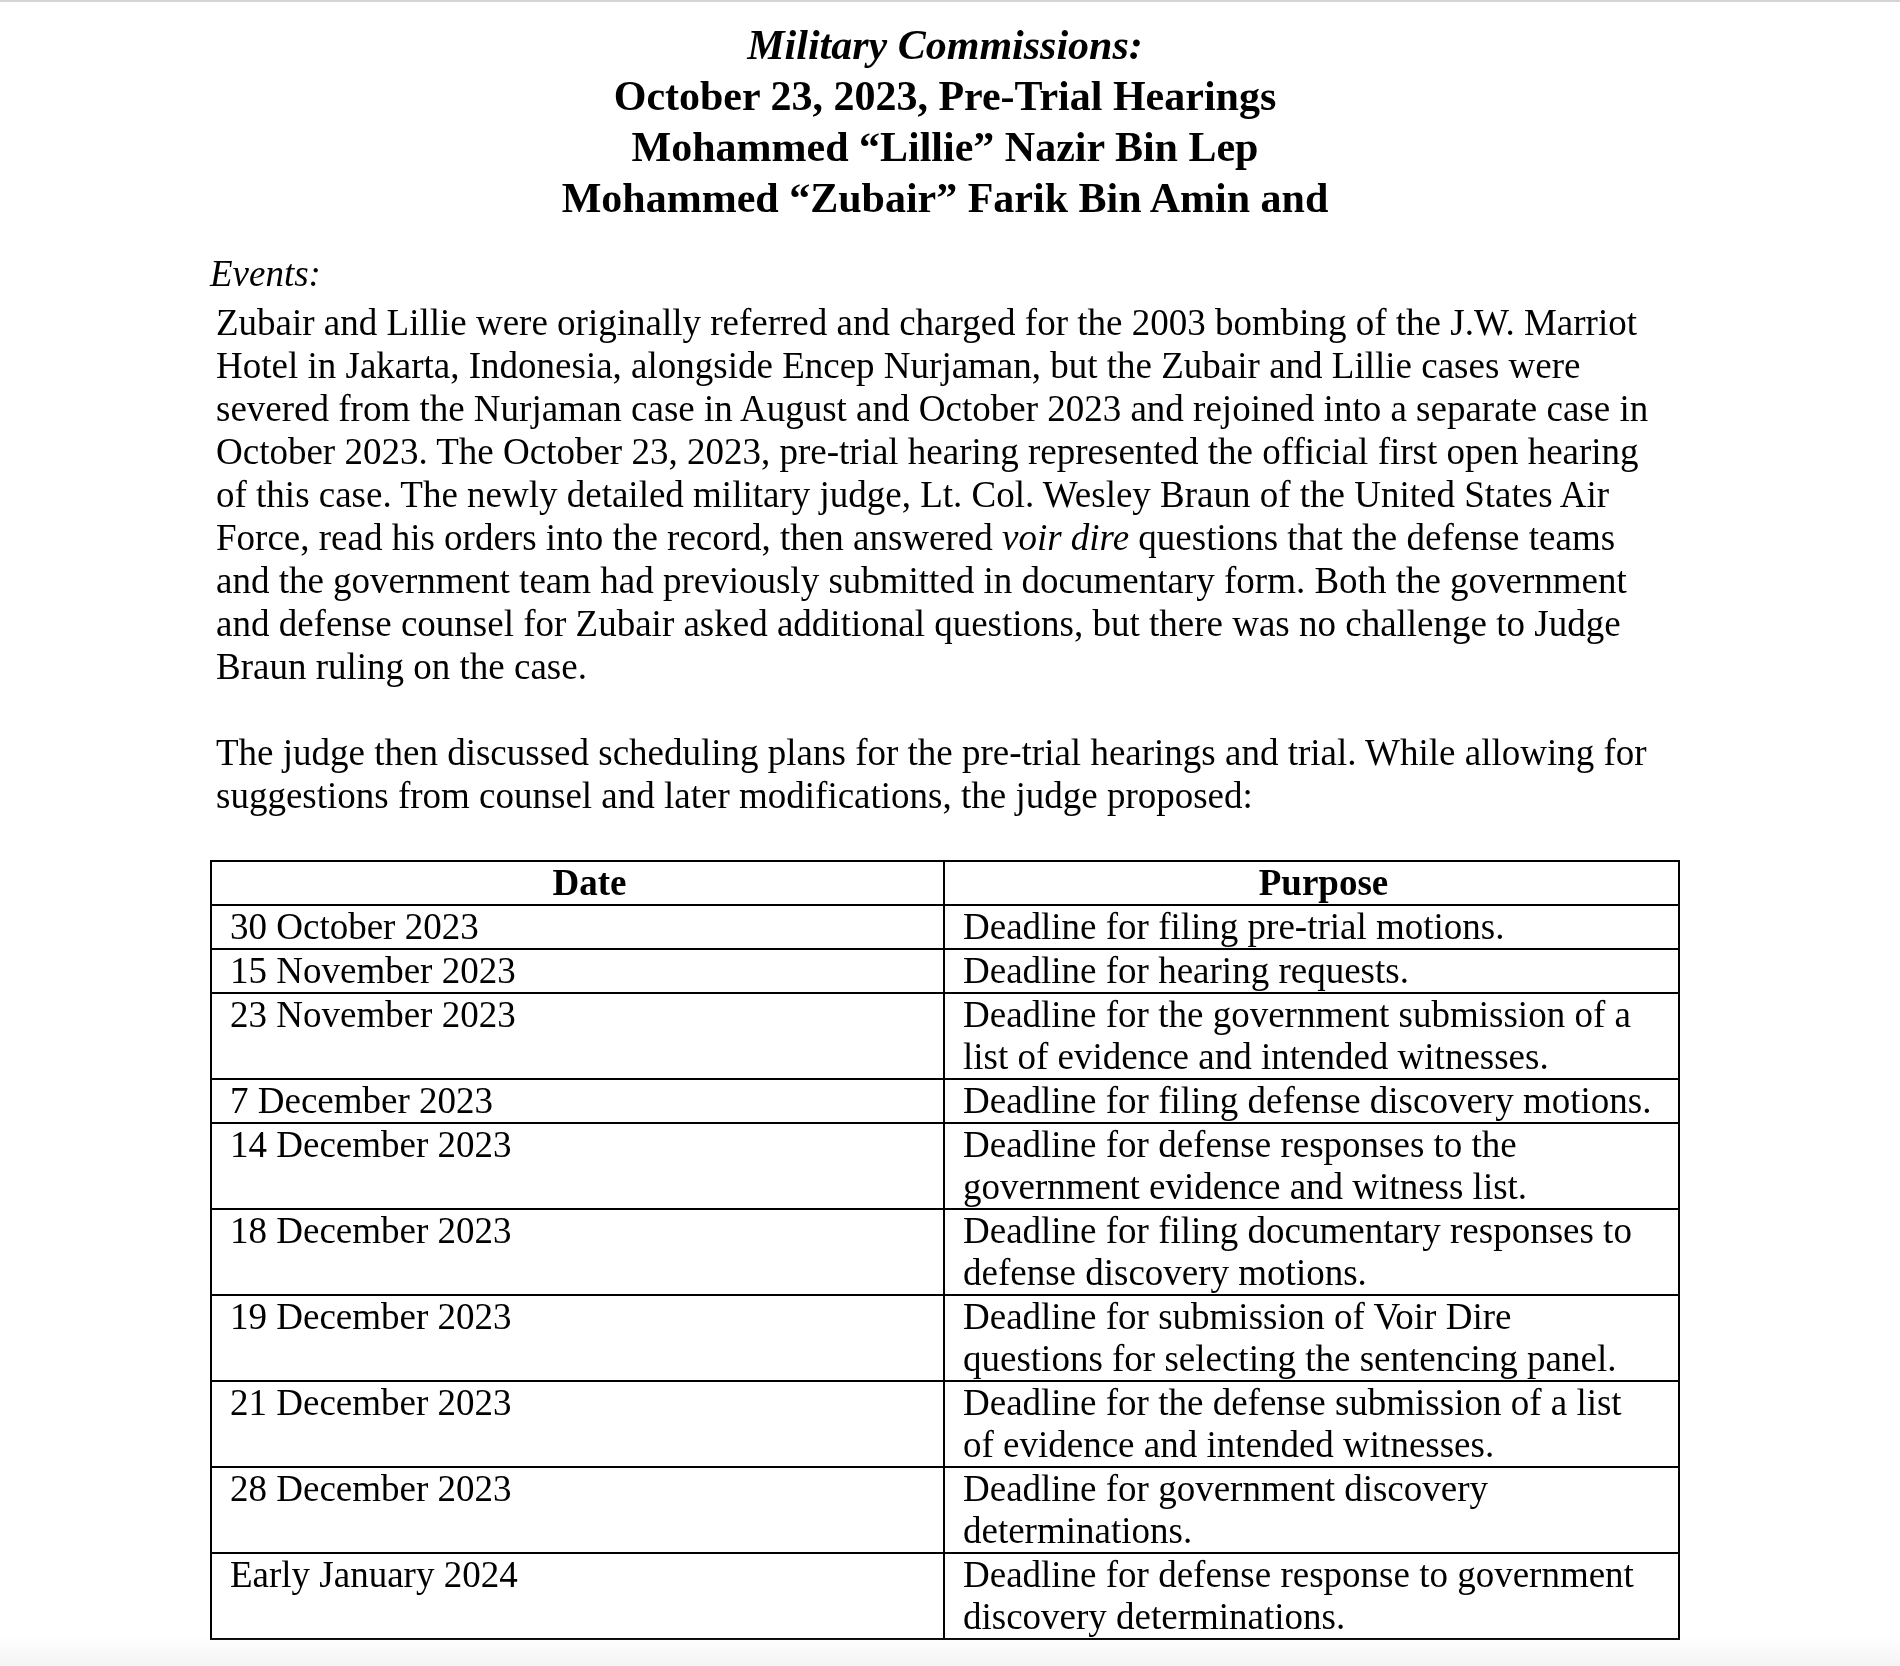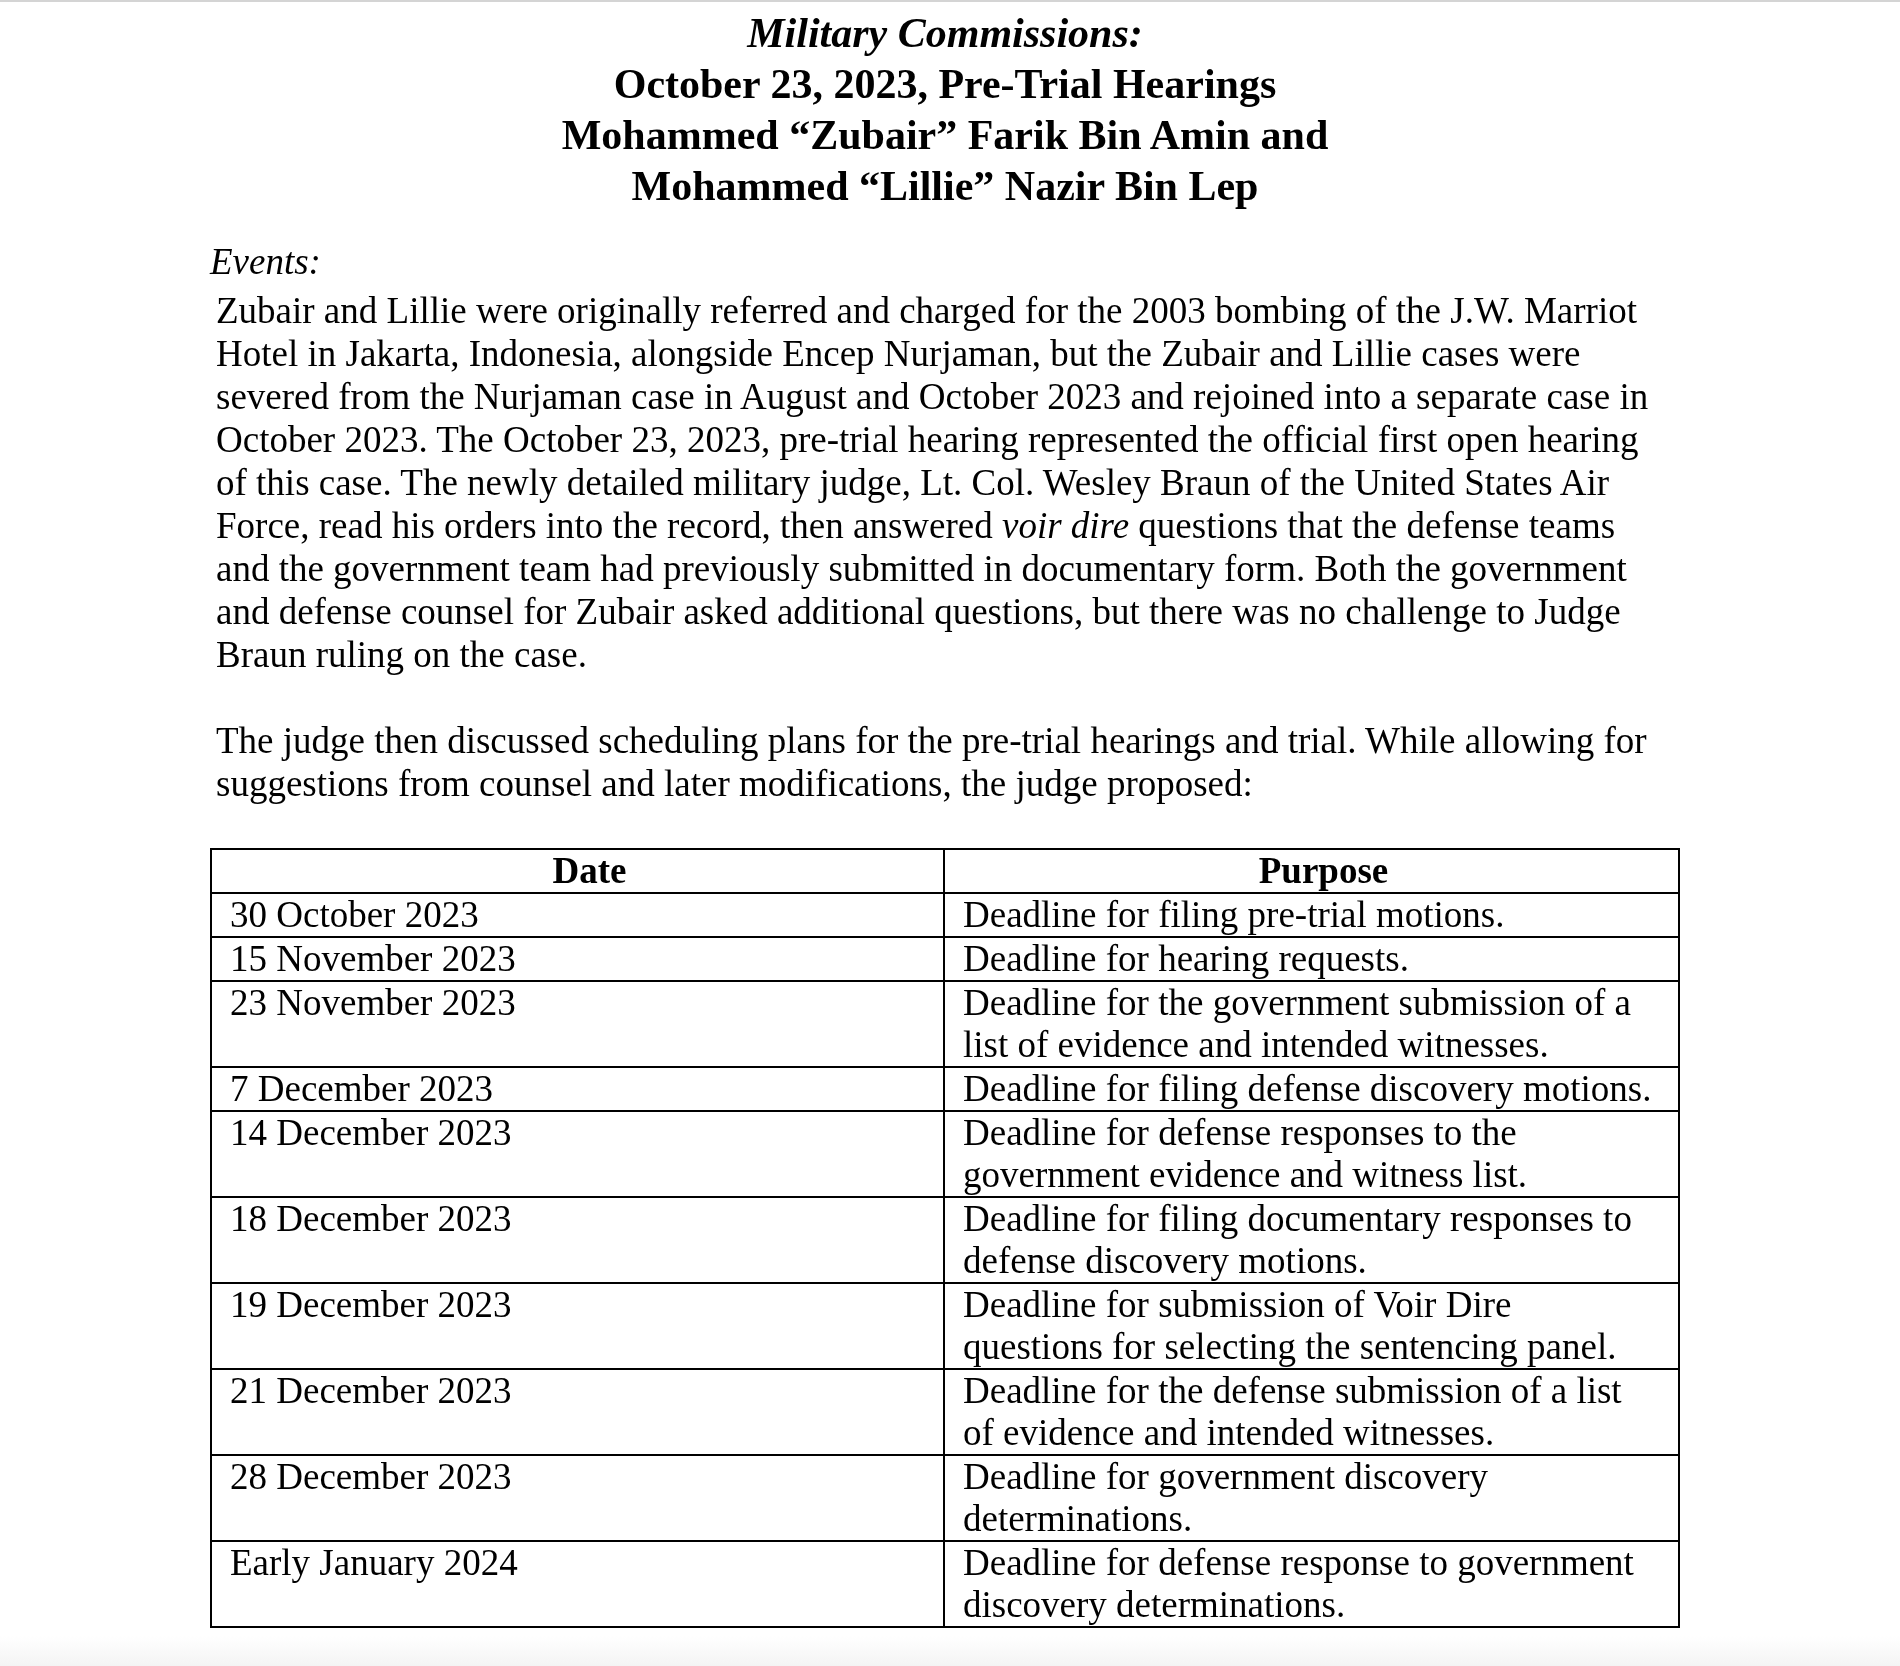--- a/index.html
+++ b/index.html
@@ -18,21 +18,21 @@
   .top-rule {
     position: absolute;
     left: 0; top: 0;
     width: 1900px;
     height: 2px;
     background: #d4d4d4;
   }
   .page {
     position: absolute;
     left: 210px;
-    top: 0;
+    top: 12px;
     width: 1470px;
   }
   .title-block {
     text-align: center;
     padding-top: 8px;
     width: 1470px;
   }
   .title-line {
     font-weight: bold;
     font-size: 42px;
@@ -93,22 +93,22 @@
 </head>
 <body>
 
 <div class="top-rule"></div>
 
 <div class="page">
 
   <div class="title-block">
     <span class="title-line italic">Military Commissions:</span>
     <span class="title-line">October 23, 2023, Pre-Trial Hearings</span>
+    <span class="title-line">Mohammed “Lillie” Nazir Bin Lep</span>
     <span class="title-line">Mohammed “Zubair” Farik Bin Amin and</span>
-    <span class="title-line">Mohammed “Lillie” Nazir Bin Lep</span>
   </div>
 
   <span class="section-label">Events:</span>
 
   <p class="para"><span>Zubair and Lillie were originally referred and charged for the 2003 bombing of the J.W. Marriot Hotel in Jakarta, Indonesia, alongside Encep Nurjaman, but the Zubair and Lillie cases were severed from the Nurjaman case in August and October 2023 and rejoined into a separate case in October 2023. The October 23, 2023, pre-trial hearing represented the official first open hearing of this case. The newly detailed military judge, Lt. Col. Wesley Braun of the United States Air Force, read his orders into the record, then answered </span><span class="em">voir dire</span><span> questions that the defense teams and the government team had previously submitted in documentary form. Both the government and defense counsel for Zubair asked additional questions, but there was no challenge to Judge Braun ruling on the case.</span></p>
 
   <p class="para">The judge then discussed scheduling plans for the pre-trial hearings and trial. While allowing for suggestions from counsel and later modifications, the judge proposed:</p>
 
   <table class="schedule">
     <colgroup>

